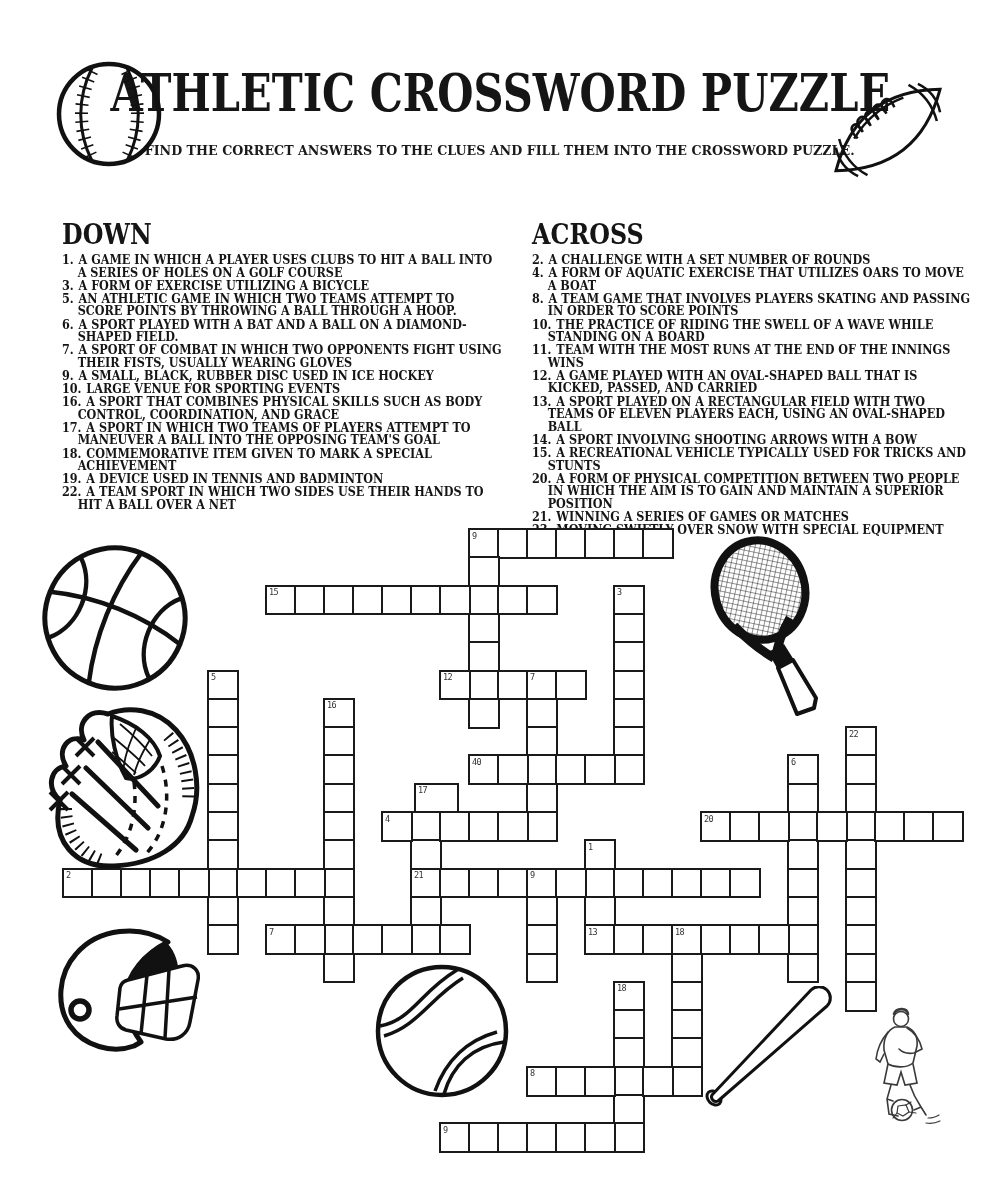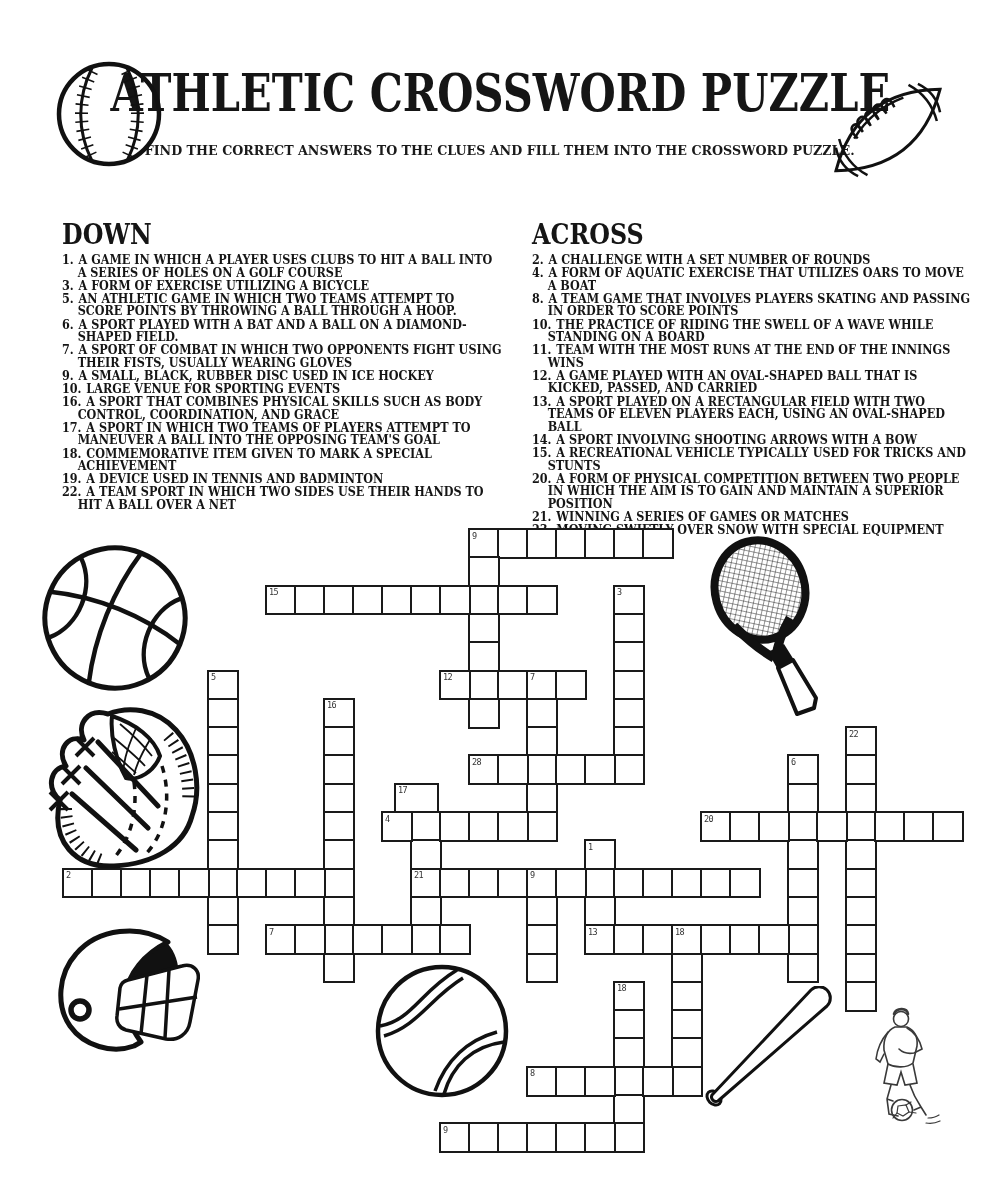--- a/index.html
+++ b/index.html
@@ -179,36 +179,36 @@
     <div class="cell" style="left: 783px; top: 226.4px;"></div>
     <div class="cell" style="left: 783px; top: 254.7px;"></div>
     <div class="cell" style="left: 783px; top: 283px;"></div>
     <div class="cell" style="left: 783px; top: 311.3px;"></div>
     <div class="cell" style="left: 783px; top: 339.6px;"></div>
     <div class="cell" style="left: 783px; top: 367.9px;"></div>
     <div class="cell" style="left: 783px; top: 396.2px;"></div>
     <div class="cell" style="left: 783px; top: 424.5px;"></div>
     <div class="cell" style="left: 783px; top: 452.8px;"></div>
     <div class="cell" style="left: 406px; top: 226.4px;">
-      <span class="cellnum">28</span>
+      <span class="cellnum">40</span>
     </div>
     <div class="cell" style="left: 435px; top: 226.4px;"></div>
     <div class="cell" style="left: 493px; top: 226.4px;"></div>
     <div class="cell" style="left: 522px; top: 226.4px;"></div>
     <div class="cell" style="left: 725px; top: 226.4px;">
       <span class="cellnum">6</span>
     </div>
     <div class="cell" style="left: 725px; top: 254.7px;"></div>
     <div class="cell" style="left: 725px; top: 283px;"></div>
     <div class="cell" style="left: 725px; top: 311.3px;"></div>
     <div class="cell" style="left: 725px; top: 339.6px;"></div>
     <div class="cell" style="left: 725px; top: 367.9px;"></div>
     <div class="cell" style="left: 725px; top: 396.2px;"></div>
     <div class="cell" style="left: 725px; top: 424.5px;"></div>
-    <div class="cell" style="left: 332px; top: 254.7px; padding-left: 41px;">
+    <div class="cell" style="left: 352px; top: 254.7px; padding-left: 41px;">
       <span class="cellnum">17</span>
     </div>
     <div class="cell" style="left: 348px; top: 283px;"></div>
     <div class="cell" style="left: 348px; top: 311.3px;"></div>
     <div class="cell" style="left: 348px; top: 339.6px;">
       <span class="cellnum">21</span>
     </div>
     <div class="cell" style="left: 348px; top: 367.9px;"></div>
     <div class="cell" style="left: 348px; top: 396.2px;"></div>
     <div class="cell" style="left: 319px; top: 283px;">

